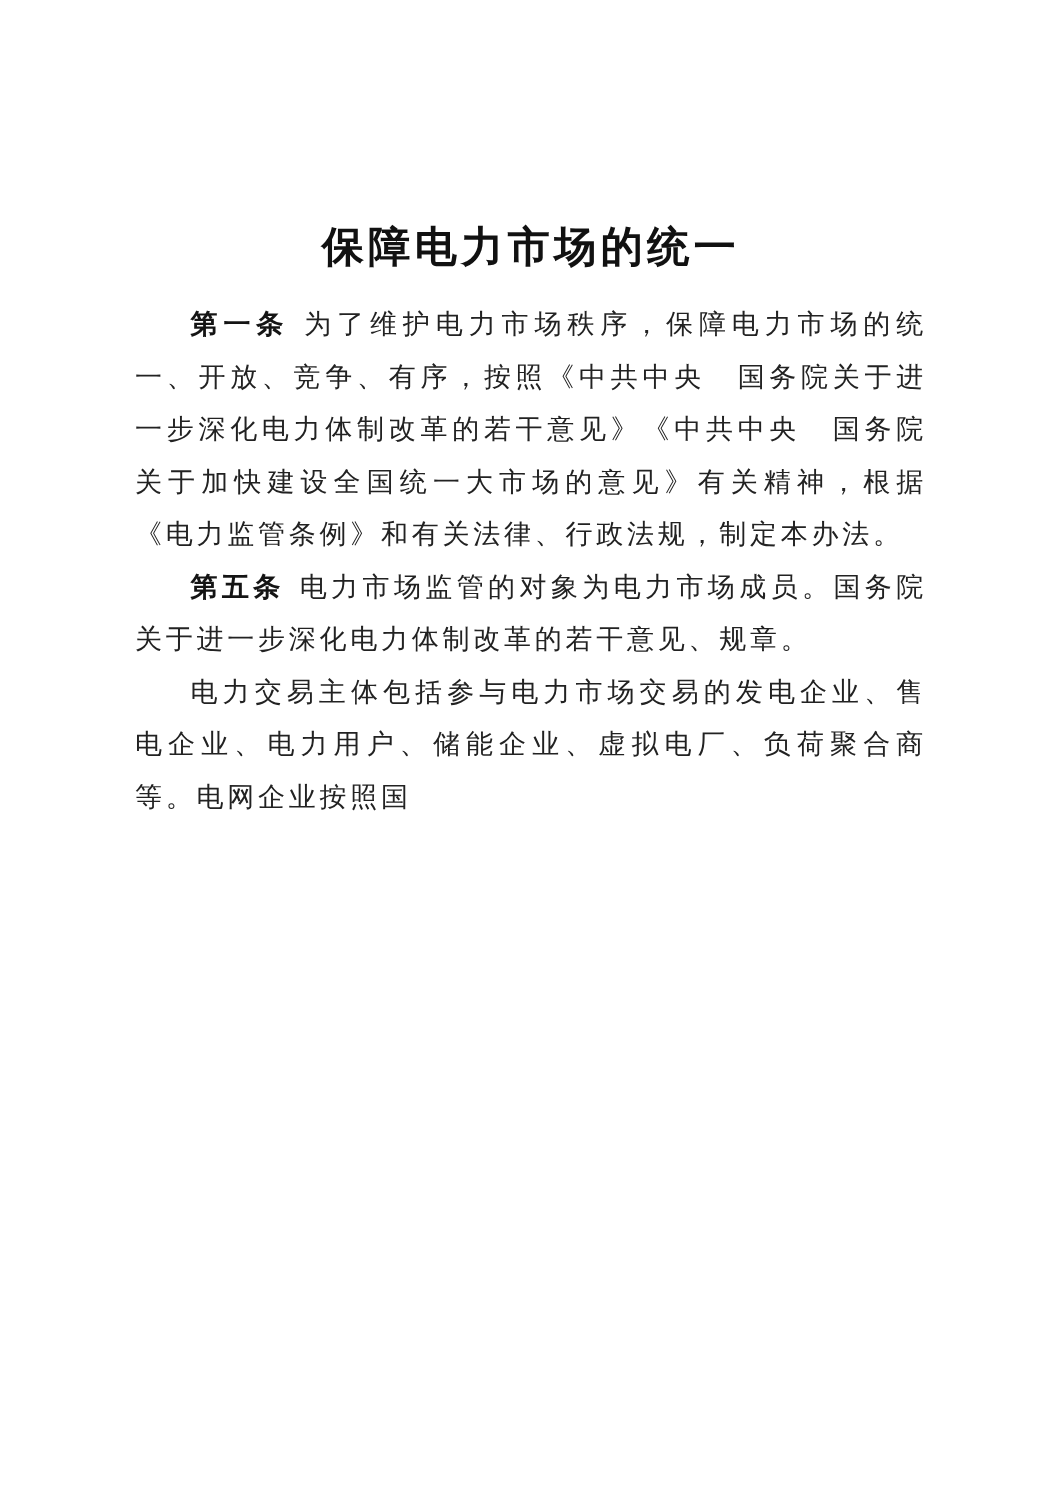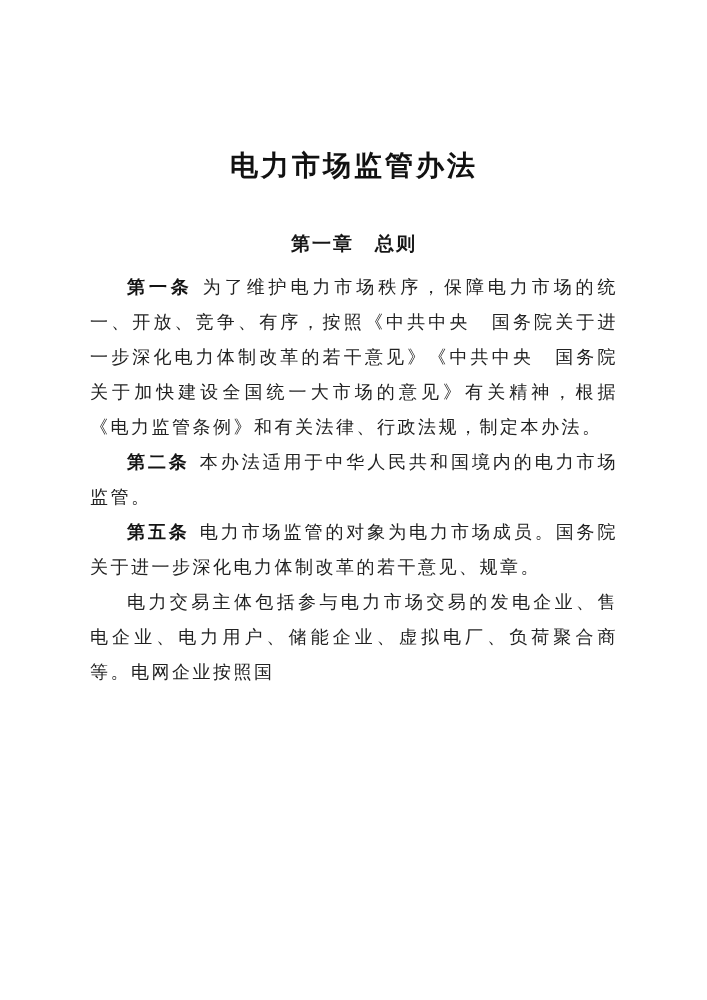--- a/index.html
+++ b/index.html
@@ -58,29 +58,27 @@
     display: none;
     margin: 0;
   }
 </style>
 </head>
 <body>
 
 <div class="page">
   <div class="content">
 
-    <div class="doc-title">电力市场监管办法</div>
+    <div class="doc-title">保障电力市场的统一</div>
 
-    <div class="chapter-heading">第一章　总则</div>
 
     <div class="body-text">
 
       <p class="para"><span class="article-label">第一条</span><span>为了维护电力市场秩序，保障电力市场的统一、开放、竞争、有序，按照《中共中央　国务院关于进一步深化电力体制改革的若干意见》《中共中央　国务院关于加快建设全国统一大市场的意见》有关精神，根据《电力监管条例》和有关法律、行政法规，制定本办法。</span></p>
 
-      <p class="para"><span class="article-label">第二条</span><span>本办法适用于中华人民共和国境内的电力市场监管。</span></p>
 
 
 
 
       <p class="para"><span class="article-label">第五条</span><span>电力市场监管的对象为电力市场成员。国务院关于进一步深化电力体制改革的若干意见、规章。</span></p>
 
 
       <p class="para"><span>电力交易主体包括参与电力市场交易的发电企业、售电企业、电力用户、储能企业、虚拟电厂、负荷聚合商等。电网企业按照国</span></p>
 
     </div>

